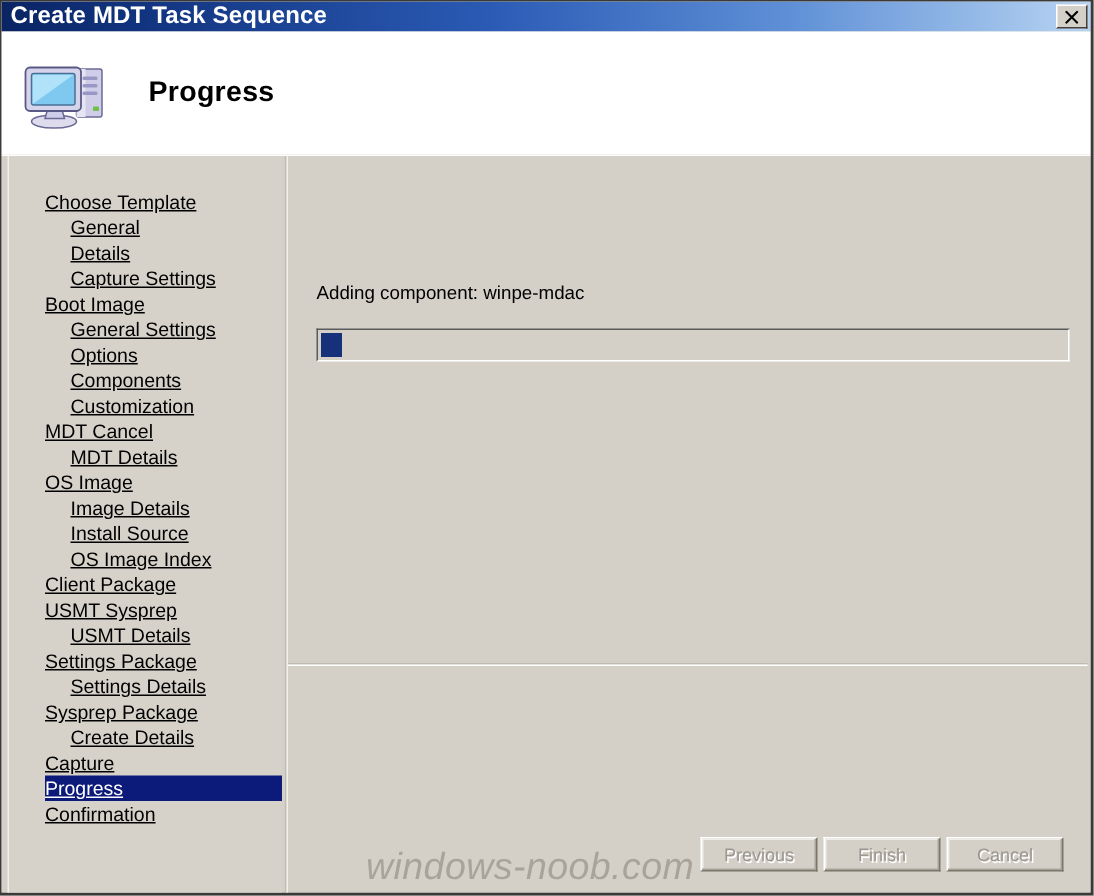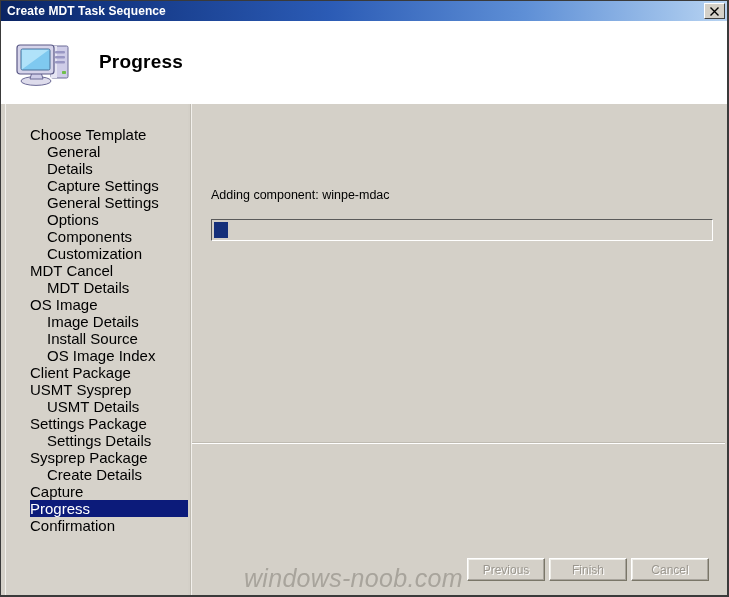--- a/index.html
+++ b/index.html
@@ -30,21 +30,21 @@
     position: absolute;
     left: 0; top: 0;
     width: 727px;
     height: 20px;
     background: linear-gradient(to right, #0a2463 0%, #11337e 12%, #2b5bb5 45%, #5e8fd6 72%, #9dc0ea 92%, #b9d4f2 100%);
     display: flex;
     align-items: center;
   }
   #title-text {
     color: #ffffff;
-    font-size: 12px;
+    font-size: 16px;
     font-weight: bold;
     margin-left: 6px;
     letter-spacing: 0.1px;
     white-space: nowrap;
   }
   #close-button {
     position: absolute;
     right: 3px;
     top: 2px;
     width: 21px;
@@ -109,27 +109,28 @@
     left: 4px;
     top: 0;
     width: 183px;
     height: 492px;
     background: #d6d2ca;
     border-left: 1px solid #f2f0ec;
     padding-top: 22px;
     overflow: hidden;
   }
   .nav-item {
-    font-size: 15px;
+    font-size: 13px;
     color: #000000;
     line-height: 17px;
     height: 17px;
     padding-left: 24px;
     white-space: nowrap;
     cursor: default;
+    text-decoration: underline;
   }
   .nav-item.sub {
     padding-left: 41px;
   }
   .nav-item.selected {
     background: #0c1b7a;
     color: #ffffff;
     margin-left: 24px;
     padding-left: 0;
     width: 158px;
@@ -282,20 +283,21 @@
   </div>
   <div id="header-rule"></div>
 
   <div id="body-area">
 
     <div id="sidebar">
         <div class="nav-item">Choose Template</div>
         <div class="nav-item sub">General</div>
         <div class="nav-item sub">Details</div>
         <div class="nav-item sub">Capture Settings</div>
+        <div class="nav-item">Boot Image</div>
         <div class="nav-item sub">General Settings</div>
         <div class="nav-item sub">Options</div>
         <div class="nav-item sub">Components</div>
         <div class="nav-item sub">Customization</div>
         <div class="nav-item">MDT Cancel</div>
         <div class="nav-item sub">MDT Details</div>
         <div class="nav-item">OS Image</div>
         <div class="nav-item sub">Image Details</div>
         <div class="nav-item sub">Install Source</div>
         <div class="nav-item sub">OS Image Index</div>

